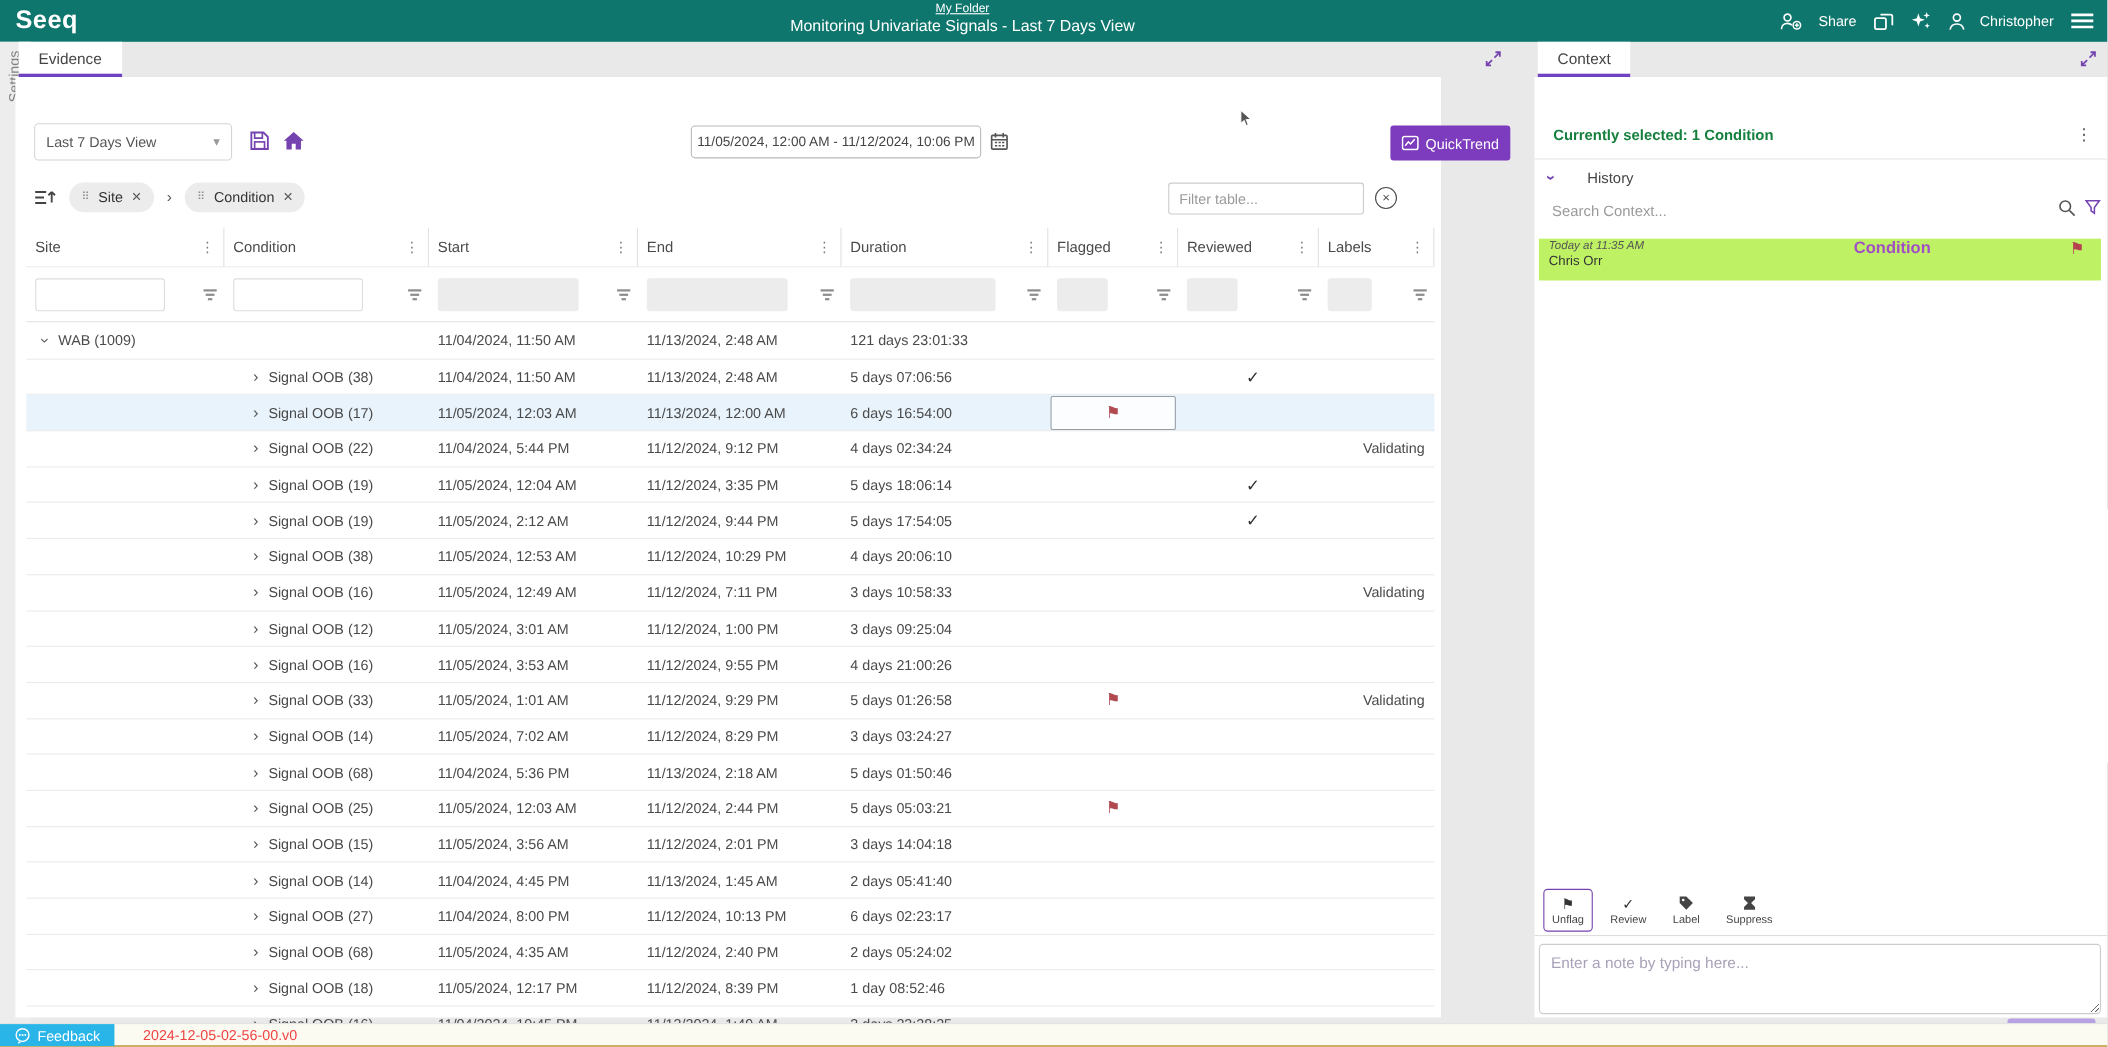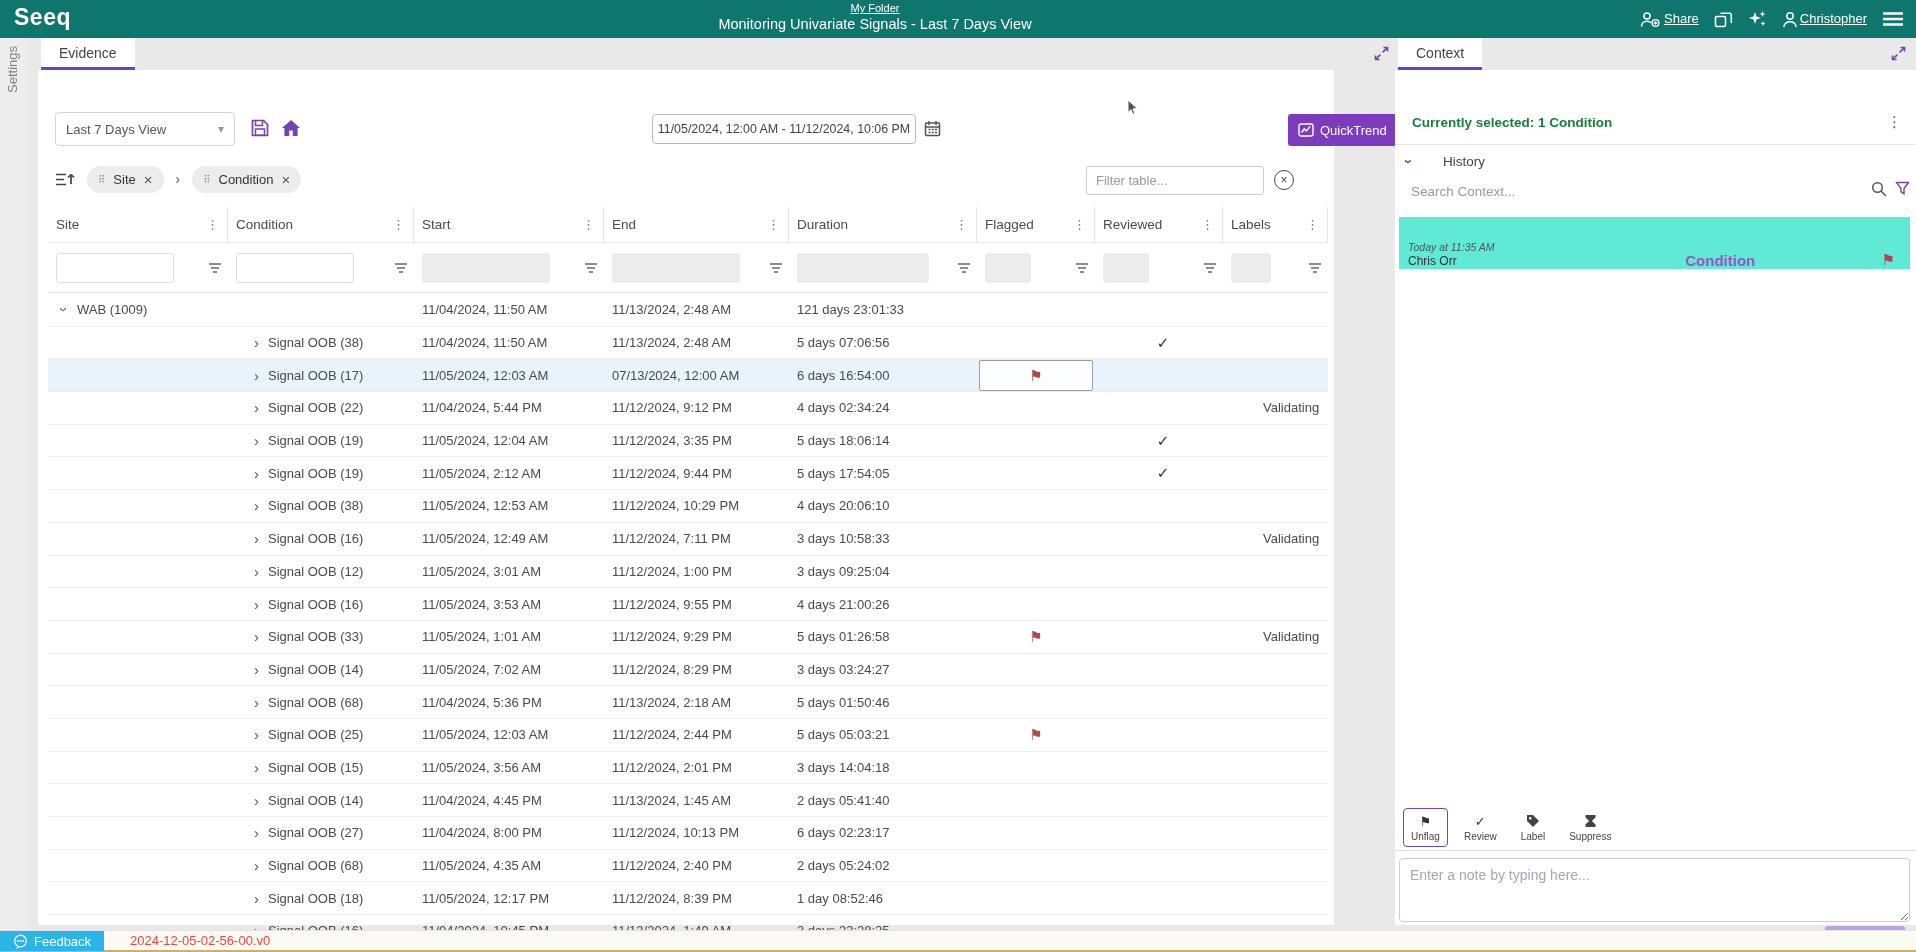--- a/index.html
+++ b/index.html
@@ -7,31 +7,31 @@
   .screen{position:relative;width:1916px;height:952px;background:#e9e9e9;overflow:hidden;
     font-family:"Liberation Sans","DejaVu Sans",sans-serif;color:#4a4a4a;}
 
   
   .topbar{position:absolute;left:0;top:0;width:1916px;height:38px;background:#0f766e;color:#fff;}
   .logo{position:absolute;left:14px;top:4px;font-size:23px;font-weight:bold;letter-spacing:.5px;cursor:pointer;}
   .topbar-center{position:absolute;left:875px;top:3px;transform:translateX(-50%);text-align:center;line-height:1;}
   .breadcrumb{display:block;font-size:11px;color:#fff;text-decoration:underline;cursor:pointer;}
   .doc-title{font-size:14.5px;margin-top:3px;white-space:nowrap;}
   .topbar-right{position:absolute;right:12px;top:0;height:38px;display:flex;align-items:center;gap:15px;font-size:13px;}
-  .tb-group{display:flex;align-items:flex-start;gap:2px;cursor:pointer;text-decoration:underline;}
+  .tb-group{display:flex;align-items:center;gap:13px;cursor:pointer;}
   .tb-icon{display:flex;align-items:center;}
 
   
   .settings-rail{position:absolute;left:0;top:38px;width:28px;height:892px;background:#ededed;}
   .settings-rail span{position:absolute;top:8px;left:5px;writing-mode:vertical-rl;transform:rotate(180deg);
     font-size:13px;color:#818181;cursor:pointer;}
 
   
   .panel{position:absolute;top:38px;}
-  .evidence-panel{left:38px;width:1296px;height:887px;}
+  .evidence-panel{left:14px;width:1296px;height:887px;}
   .context-panel{left:1395px;width:521px;height:887px;}
   .tabstrip{position:relative;height:32px;}
   .tab{position:absolute;left:3px;top:0;height:32px;background:#fff;padding:0 18px;display:flex;align-items:center;
     font-size:14px;color:#444;border-bottom:3px solid #6f42c1;cursor:pointer;}
   .expand-btn{position:absolute;top:8px;cursor:pointer;}
   .panel-body{position:absolute;left:0;top:32px;right:0;bottom:0;background:#fff;}
 
   
   .view-select{position:absolute;left:17px;top:42px;width:180px;height:34px;border:1px solid #d5d5d5;border-radius:4px;
     background:#fff;display:flex;align-items:center;justify-content:space-between;padding:0 10px;font-size:13px;color:#555;cursor:pointer;}
@@ -94,21 +94,21 @@
   
   .ctx-selected{position:absolute;left:17px;top:45px;font-size:13.5px;font-weight:bold;color:#15803d;}
   .ctx-kebab{position:absolute;right:14px;top:43px;font-size:15px;color:#555;cursor:pointer;}
   .ctx-div{position:absolute;left:0;right:0;top:74px;border-top:1px solid #e6e6e6;}
   .hist-chev{position:absolute;left:12px;top:84px;color:#7443b0;font-weight:bold;cursor:pointer;}
   .hist-label{position:absolute;left:48px;top:84px;font-size:13.5px;color:#444;}
   .ctx-search{position:absolute;left:14px;top:108px;width:420px;height:26px;border:none;outline:none;
     font:13.5px "Liberation Sans",sans-serif;color:#444;}
   .ctx-search::placeholder{color:#9a9a9a;}
   .ctx-search-ic{position:absolute;top:111px;cursor:pointer;display:flex;}
-  .entry{position:absolute;left:4px;top:147px;width:511px;height:52px;background:#5eead4;display:flex;align-items:flex-end;cursor:pointer;}
+  .entry{position:absolute;left:4px;top:147px;width:511px;height:38px;background:#bef264;display:flex;align-items:flex-start;cursor:pointer;}
   .entry-meta{width:160px;padding-left:9px;line-height:1.25;}
   .entry-time{font-style:italic;font-size:10.5px;color:#555;}
   .entry-user{font-size:12px;color:#333;}
   .entry-type{flex:1;text-align:center;font-weight:bold;font-size:15px;color:#a14fc4;}
   .entry-flag{padding-right:15px;color:#b5424e;font-size:15px;}
   .actions{position:absolute;left:8px;top:738px;display:flex;gap:8px;align-items:stretch;}
   .action{display:flex;flex-direction:column;align-items:center;justify-content:flex-end;gap:3px;font-size:10px;color:#444;
     padding:5px 7px 4px;border:1px solid transparent;border-radius:4px;cursor:pointer;min-width:40px;}
   .action.selected{border-color:#7443b0;}
   .action .aicon{font-size:13px;color:#333;line-height:1;display:flex;}
@@ -356,21 +356,21 @@
             </div>
             <div class="cell labc"></div>
           </div>
           <div class="trow grid8 selected">
             <div class="cell site"></div>
             <div class="cell cond">
               <span class="chev">›</span>
               <span>Signal OOB (17)</span>
             </div>
             <div class="cell">11/05/2024, 12:03 AM</div>
-            <div class="cell">07/13/2024, 12:00 AM</div>
+            <div class="cell">11/13/2024, 12:00 AM</div>
             <div class="cell">6 days 16:54:00</div>
             <div class="cell flagc">
               <div class="selbox">
                 <span class="flag">⚑</span>
               </div>
             </div>
             <div class="cell revc"></div>
             <div class="cell labc"></div>
           </div>
           <div class="trow grid8">

